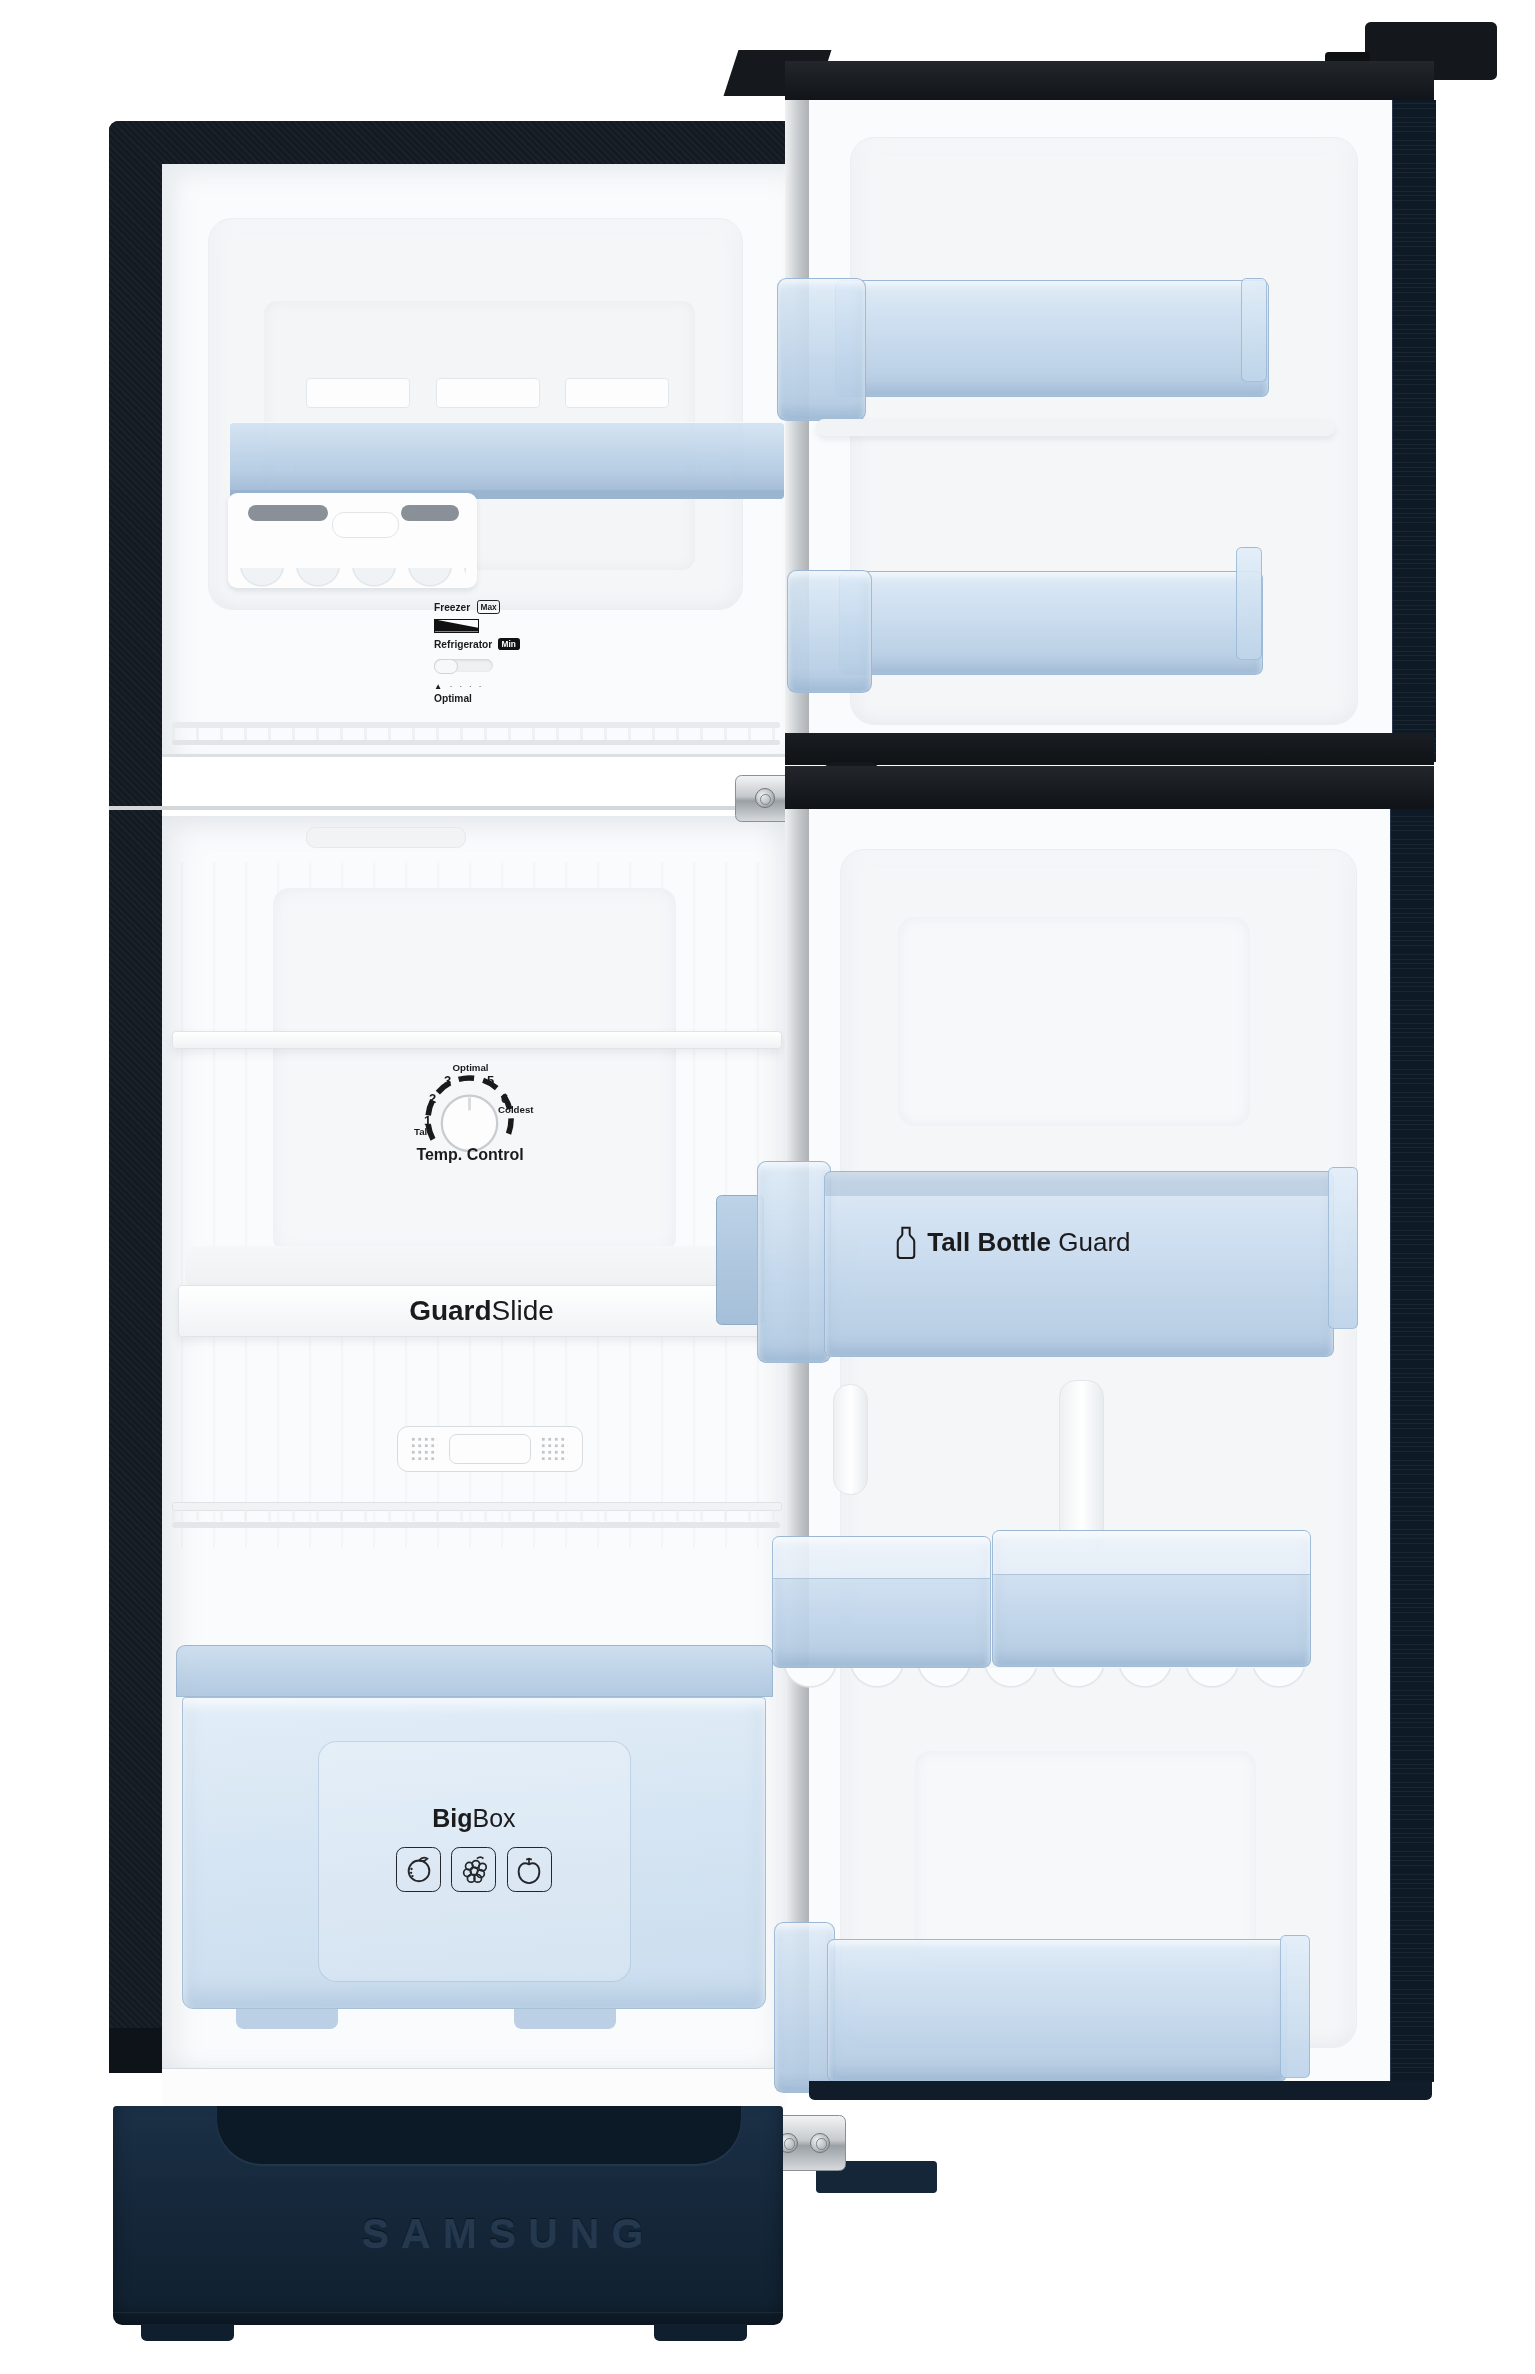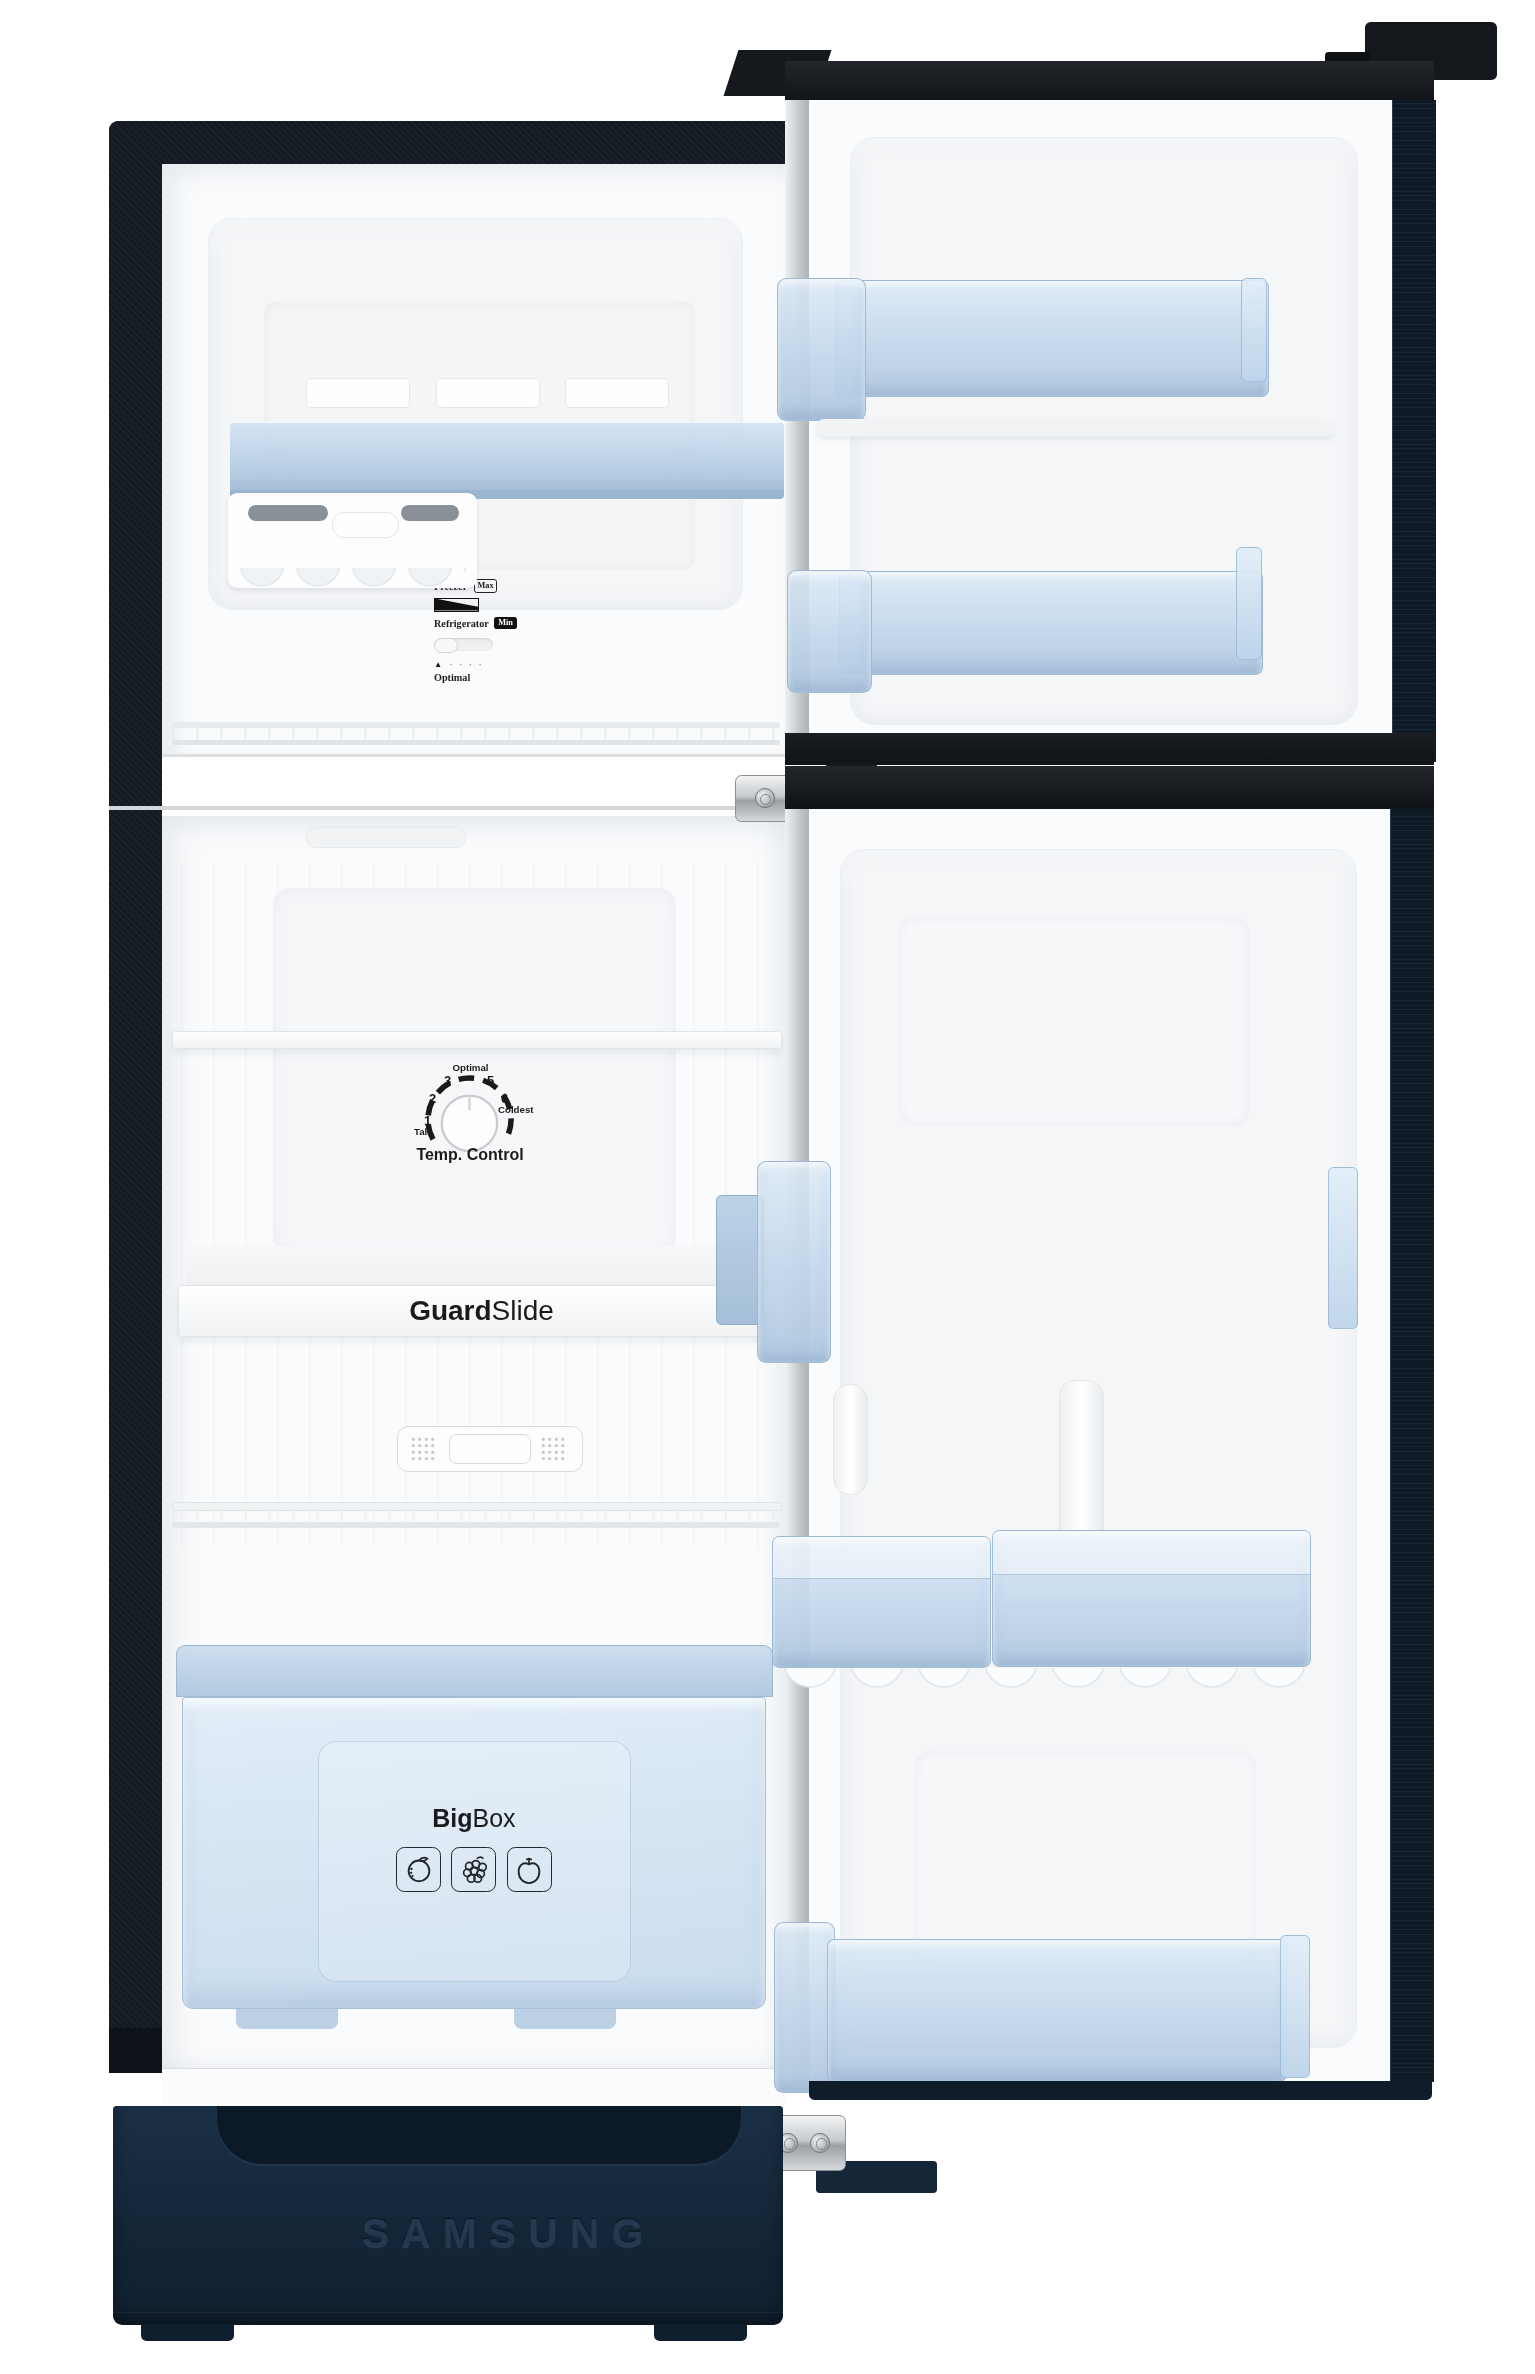--- a/index.html
+++ b/index.html
@@ -60,21 +60,21 @@
     <div class="abs" style="left:274px;top:214px;width:102px;height:28px;background:#fdfdfe;border:0.9px solid #e4e7ea;border-radius:4.6px;"></div>
     <div class="abs" style="left:403px;top:214px;width:102px;height:28px;background:#fdfdfe;border:0.9px solid #e4e7ea;border-radius:4.6px;"></div>
     <div class="abs" style="left:100px;top:288px;width:32px;height:32px;border:1.4px solid #e3e6e9;border-radius:50%;"></div>
     <div class="abs" style="left:504px;top:288px;width:32px;height:32px;border:1.4px solid #e3e6e9;border-radius:50%;"></div>
 
     <div class="abs" style="left:68px;top:258px;width:554px;height:67px;
          background:linear-gradient(180deg,rgba(206,224,241,.85),rgba(178,202,226,.92) 70%,rgba(160,186,212,.95));
          border-top:1.9px solid rgba(255,255,255,.9);border-bottom:9.3px solid rgba(148,176,204,.9);border-radius:3.7px;"></div>
   </div>
 
-  <div class="abs" style="left:434px;top:579px;width:111px;height:130px;z-index:3;font-size:10.2px;font-family:Liberation Serif, serif;">
+  <div class="abs" style="left:434px;top:600px;width:111px;height:130px;z-index:3;font-size:10.2px;">
     <div style="display:flex;align-items:center;gap:6.5px;">
       <span style="font-weight:600;">Freezer</span>
       <span class="badge-out">Max</span>
     </div>
     <div style="width:43px;height:12px;border:1.4px solid #111;margin-top:4.6px;position:relative;">
       <div style="position:absolute;inset:0;background:#111;clip-path:polygon(0 0,100% 68%,100% 100%,0 100%);"></div>
     </div>
     <div style="display:flex;align-items:center;gap:5.6px;margin-top:5.6px;">
       <span style="font-weight:600;">Refrigerator</span>
       <span class="badge-solid">Min</span>
@@ -247,20 +247,29 @@
            box-shadow:inset 0 0 13px rgba(130,150,170,.12);"></div>
       <div class="abs" style="left:106px;top:942px;width:341px;height:217px;border-radius:15px;background:#f7f8fa;
            box-shadow:inset 0 0 13px rgba(130,150,170,.12);"></div>
     </div>
     <div class="abs navy-tex" style="left:605px;top:0;width:43px;height:100%;"></div>
   </div>
 
   <div class="abs" style="left:716px;top:1195px;width:46px;height:128px;border-radius:5.6px;
        background:linear-gradient(180deg,rgba(185,208,230,.95),rgba(160,188,214,.95));border:1.9px solid #8fabc6;"></div>
   <div class="abs bin" style="left:757px;top:1161px;width:72px;height:200px;border-radius:9.3px;"></div>
+  <div class="abs bin" style="left:824px;top:1171px;width:508px;height:184px;">
+    <div class="abs" style="left:0;top:0;width:100%;height:24px;background:rgba(130,160,190,.30);border-radius:5.6px 5.6px 0 0;"></div>
+    <div class="abs" style="left:69px;top:54px;display:flex;align-items:center;gap:9.3px;font-size:26px;">
+      <svg width="24" height="33" viewBox="0 0 26 36" fill="none" stroke="#1c1c1e" stroke-width="2.2">
+        <path d="M9 2 h8 v7 c0 3 5 4 5 8 v15 a3 3 0 0 1 -3 3 H7 a3 3 0 0 1 -3 -3 V17 c0 -4 5 -5 5 -8 z"></path>
+      </svg>
+      <span><span style="font-weight:bold;">Tall Bottle</span><span> Guard</span></span>
+    </div>
+  </div>
   <div class="abs bin-tab" style="left:1328px;top:1167px;width:28px;height:160px;"></div>
 
   <div class="abs rib-v" style="left:833px;top:1384px;width:33px;height:109px;"></div>
   <div class="abs rib-v" style="left:1059px;top:1380px;width:43px;height:172px;"></div>
 
   <div class="abs bin" style="left:772px;top:1536px;width:217px;height:130px;">
     <div class="abs" style="left:0;top:0;width:100%;height:41px;background:rgba(255,255,255,.45);
          border-bottom:1.9px solid rgba(140,170,200,.6);border-radius:5.6px 5.6px 0 0;"></div>
   </div>
   <div class="abs bin" style="left:992px;top:1530px;width:317px;height:135px;">

